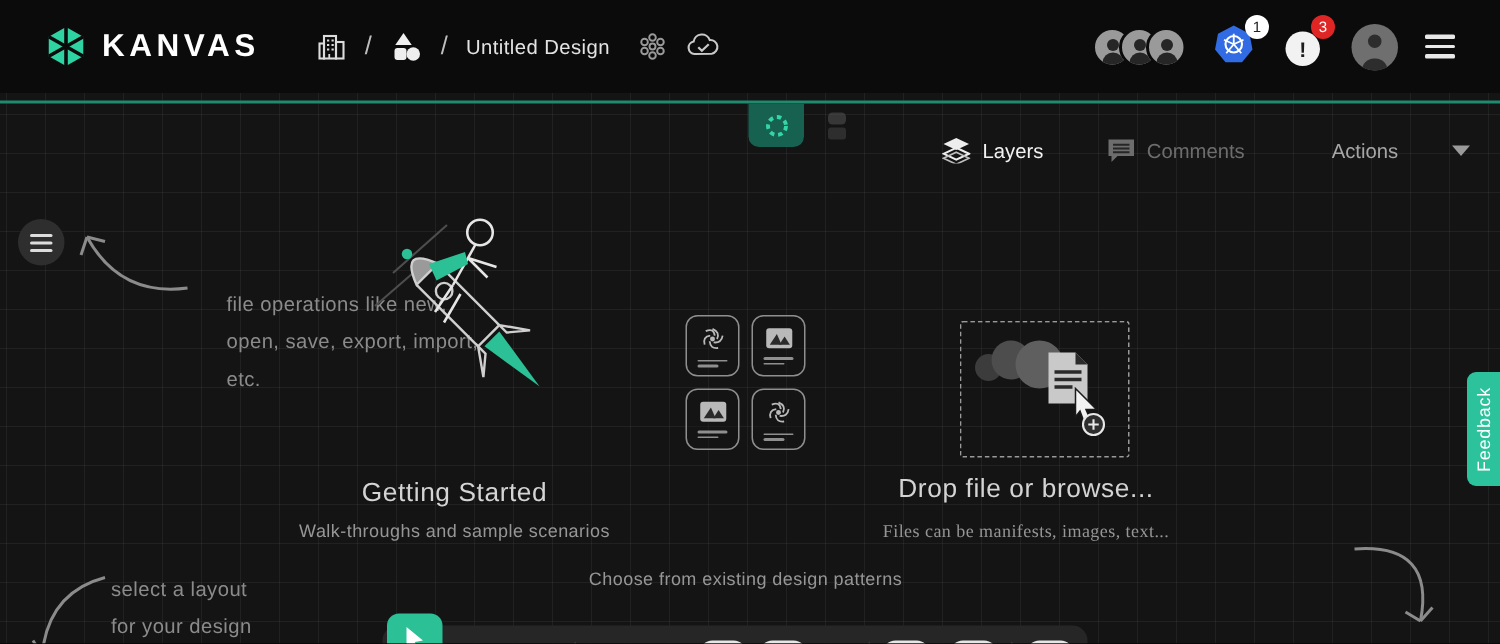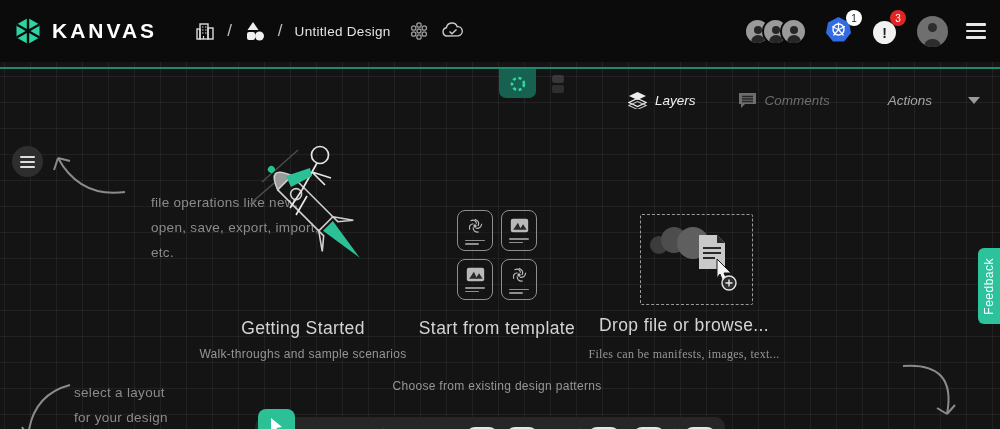--- a/index.html
+++ b/index.html
@@ -1,21 +1,21 @@
 <!DOCTYPE html>
 <html><head>
 <meta charset="utf-8">
 <style>
   html,body{margin:0;padding:0;background:#000;}
   *{box-sizing:border-box;}
   body{font-family:"Liberation Sans", sans-serif;}
   #app{position:relative;width:1000px;height:429px;overflow:hidden;background:#141414;}
 
   
-  .header{position:absolute;top:0;left:0;width:1000px;height:62px;background:#0b0b0b;display:flex;align-items:center;padding:0 14px;}
+  .header{position:absolute;top:0;left:0;width:1000px;height:62px;background:#0b0b0b;display:flex;align-items:center;padding:0 30px;}
   .brand{display:flex;align-items:center;gap:10px;}
   .brand-name{color:#fff;font-size:21px;font-weight:bold;letter-spacing:3px;}
   .crumbs{display:flex;align-items:center;gap:12px;margin-left:38px;color:#cfcfcf;}
   .crumb-sep{color:#bdbdbd;font-size:17px;font-weight:300;}
   .crumb-title{color:#e3e3e3;font-size:13.5px;letter-spacing:.3px;}
   .hdr-icon{display:flex;align-items:center;justify-content:center;}
   .hdr-right{margin-left:auto;display:flex;align-items:center;gap:18px;}
   .avatars{display:flex;}
   .avatar{width:27px;height:27px;border-radius:50%;background:#9a9a9a;border:2px solid #0b0b0b;display:flex;align-items:flex-end;justify-content:center;overflow:hidden;}
   .avatar + .avatar{margin-left:-9px;}
@@ -37,21 +37,21 @@
   .canvas{position:absolute;top:62px;left:0;width:1000px;height:367px;background:#141414;
     background-image:linear-gradient(rgba(255,255,255,.055) 1px, transparent 1px),
                      linear-gradient(90deg, rgba(255,255,255,.055) 1px, transparent 1px);
     background-size:26px 26px;background-position:4px 14px;}
   .topline{position:absolute;top:5px;left:0;width:100%;height:2px;background:#1f8a6d;}
 
   .mode-tab-active{position:absolute;top:7px;left:499px;width:37px;height:29px;background:#176150;border-radius:0 0 7px 7px;display:flex;align-items:center;justify-content:center;}
   .mode-tab-inactive{position:absolute;top:9px;left:543px;width:30px;height:26px;display:flex;align-items:center;justify-content:center;opacity:.55;}
 
   .top-controls{position:absolute;top:24px;left:628px;display:flex;align-items:center;}
-  .tc-item{display:flex;align-items:center;gap:8px;font-size:13.5px;font-style:italic;}
+  .tc-item{display:flex;align-items:center;gap:8px;font-size:13.5px;}
   .tc-layers{color:#f2f2f2;}
   .tc-comments{color:#6d6d6d;margin-left:42px;}
   .tc-actions{color:#a6a6a6;margin-left:58px;gap:36px;}
   .caret{width:0;height:0;border-left:6px solid transparent;border-right:6px solid transparent;border-top:7px solid #9a9a9a;}
   .share-btn{margin-left:24px;width:80px;height:29px;background:#3e3e3e;border-radius:6px;display:flex;align-items:center;justify-content:center;gap:12px;color:#cfcfcf;font-size:13.5px;cursor:pointer;}
 
   .round-btn{position:absolute;border-radius:50%;background:#2e2e2e;display:flex;align-items:center;justify-content:center;cursor:pointer;}
   .menu-btn{top:84px;left:12px;width:31px;height:31px;}
   .menu-btn .bars{display:flex;flex-direction:column;gap:3px;}
   .menu-btn .bars span{width:15px;height:2px;background:#ddd;border-radius:1px;display:block;}
@@ -322,21 +322,20 @@
               <path d="M6 5 Q13 2 14 9"></path>
               <circle cx="12" cy="12" r="2.2" fill="#b9b9b9" stroke="none"></circle>
             </g>
         </svg>
         <div class="tpl-lines">
             <span></span>
             <span></span>
           </div>
       </div>
     </div>
-    <div class="section-title" style="top:256px;left:497px;">Start from template</div>
     <div class="section-sub" style="top:285px;left:497px;margin-top:32px;">Choose from existing design patterns</div>
 
     <div class="dropzone">
       <svg width="110" height="88" viewBox="0 0 110 88">
         <circle cx="18" cy="30" r="9" fill="#3c3c3c"></circle>
         <circle cx="33" cy="25" r="13" fill="#4d4d4d"></circle>
         <circle cx="52" cy="28" r="16" fill="#5f5f5f"></circle>
         <g>
           <path d="M58 20 h18 l8 8 v26 h-26 Z" fill="#c9c9c9"></path>
           <path d="M76 20 l8 8 h-8 Z" fill="#2a2a2a"></path>

